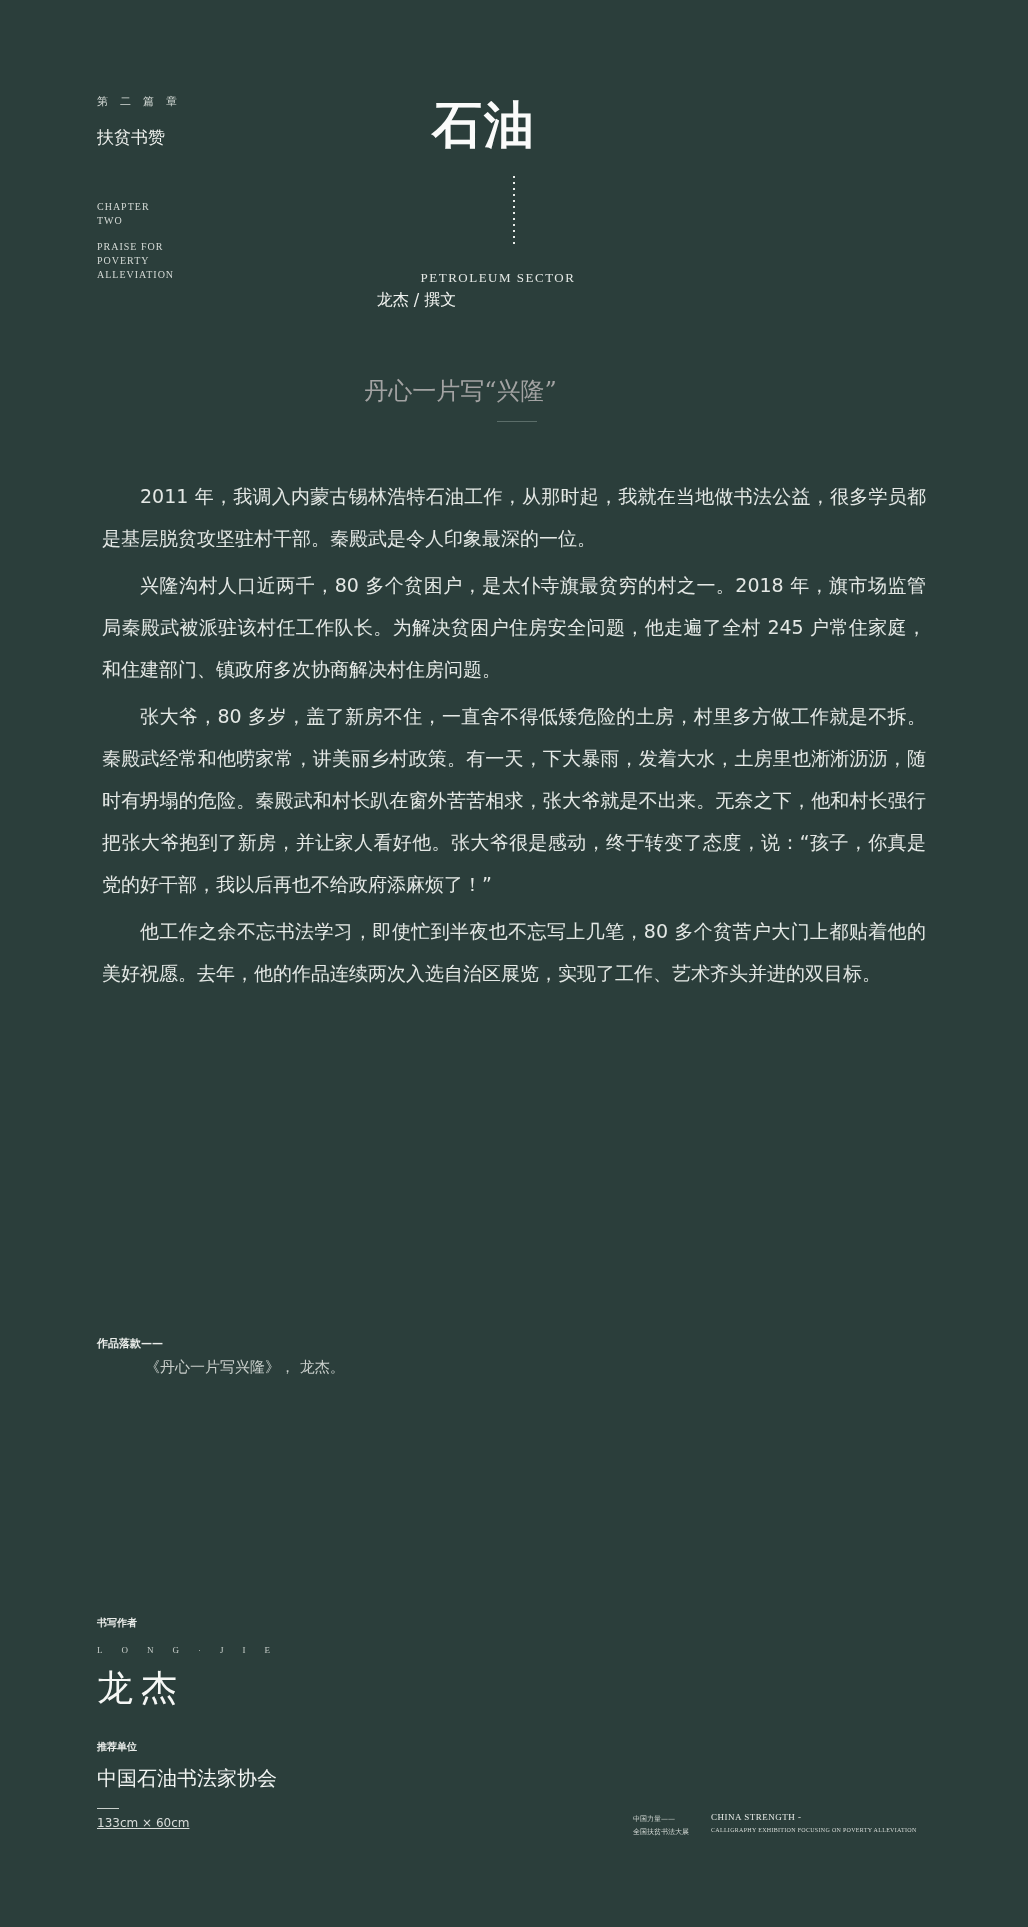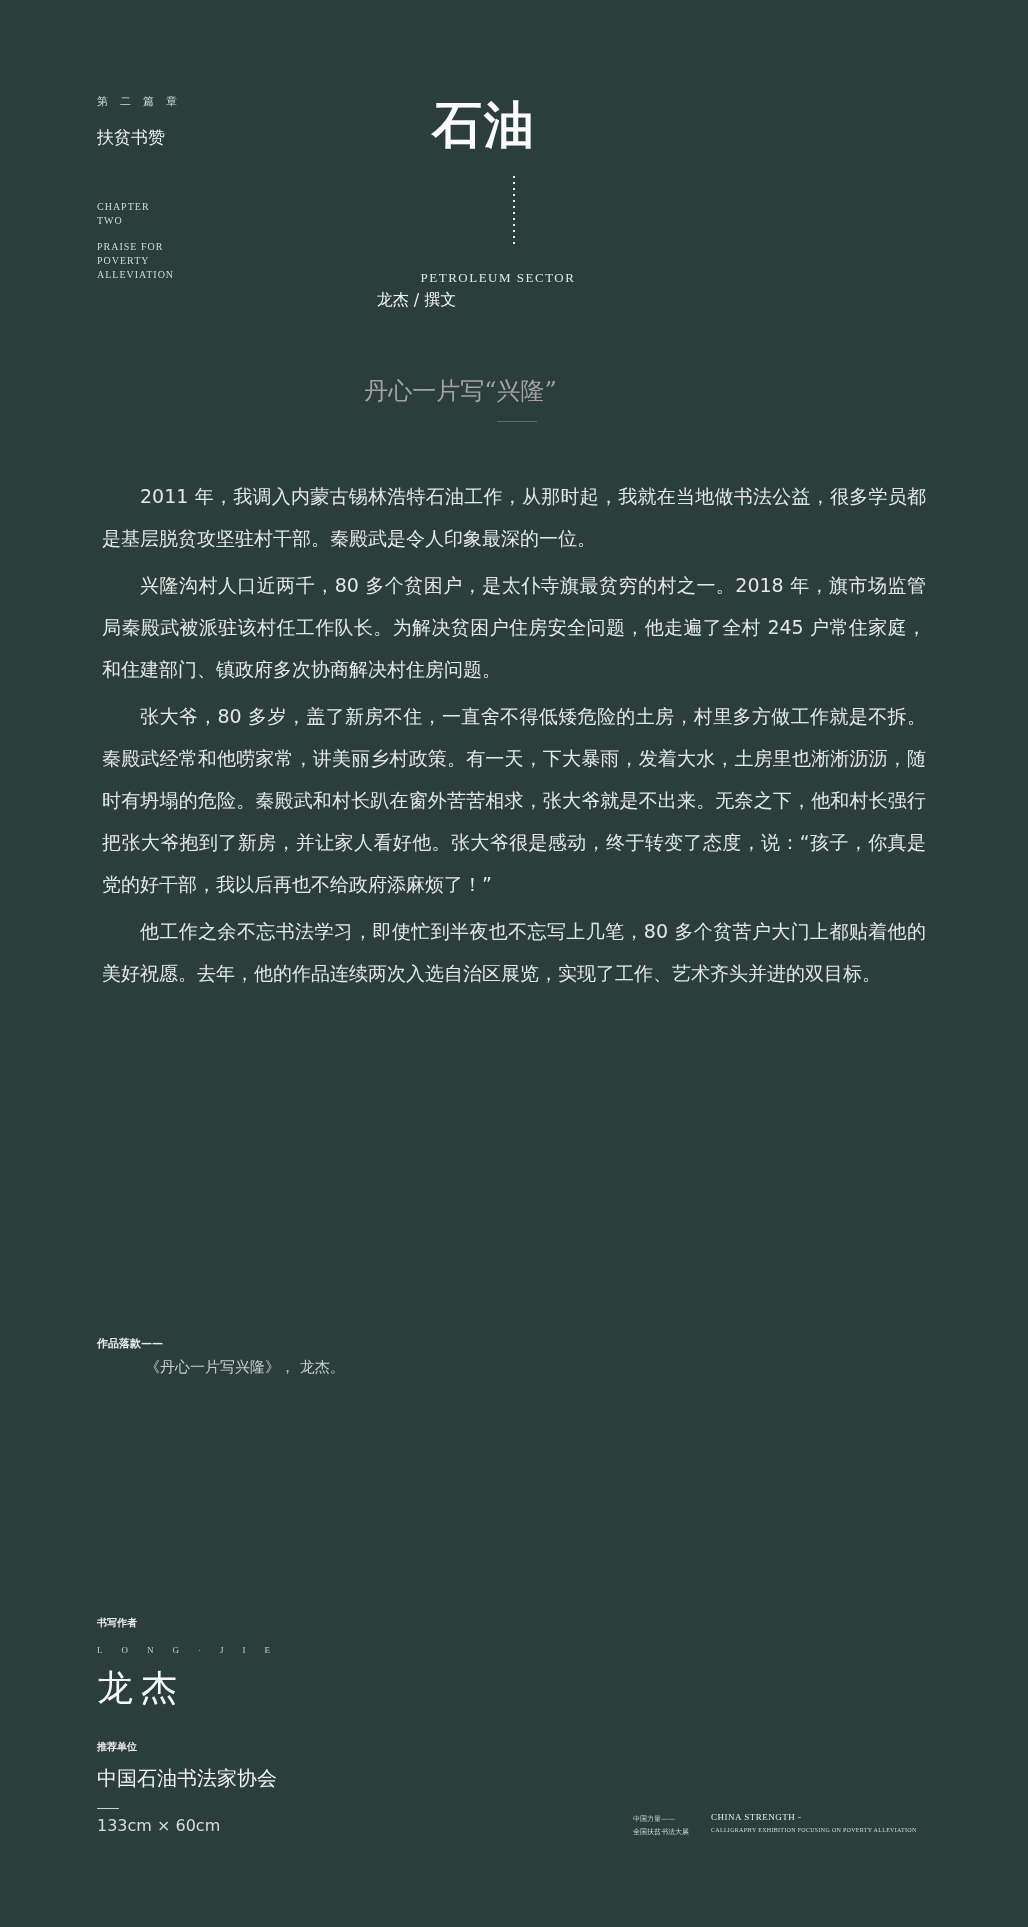--- a/index.html
+++ b/index.html
@@ -34,21 +34,21 @@
 
   .note-label { left:97px; top:1336px; font-size:11px; color:#e9ece9; font-weight:bold; }
   .note-text { left:97px; top:1358px; font-size:15px; color:#c9cfcb;margin-left:48px; }
 
   .auth-label { left:97px; top:1616px; font-size:10px; color:#e9ece9; font-weight:bold; }
   .auth-en { left:97px; top:1645px; font-size:9px; letter-spacing:19px; color:#c9cfcb; font-family:"Liberation Serif", serif; }
   .auth-name { left:97px; top:1664px; font-size:36px; letter-spacing:8px; color:#f5f7f5; }
   .org-label { left:97px; top:1740px; font-size:10px; color:#e9ece9; font-weight:bold; }
   .org-name { left:97px; top:1765px; font-size:20px; color:#f3f5f3; }
   .size-rule { left:97px; top:1808px; width:22px; height:1px; background:#c9cfcb; }
-  .size { left:97px; top:1816px; font-size:16px; color:#d9ddda; }
+  .size { left:97px; top:1816px; font-size:12px; color:#d9ddda;text-decoration:underline; }
 
   .foot-cn1 { left:633px; top:1814px; font-size:7px; color:#d5dad6; }
   .foot-cn2 { left:633px; top:1827px; font-size:7px; color:#d5dad6; }
   .foot-en1 { left:711px; top:1812px; font-size:9px; letter-spacing:0.5px; color:#e9ece9; font-family:"Liberation Serif", serif; }
   .foot-en2 { left:711px; top:1827px; font-size:6px; letter-spacing:0.3px; color:#d5dad6; font-family:"Liberation Serif", serif; }
 </style>
 </head>
 <body>
 
 <div class="abs chap-cn">第二篇章</div>

